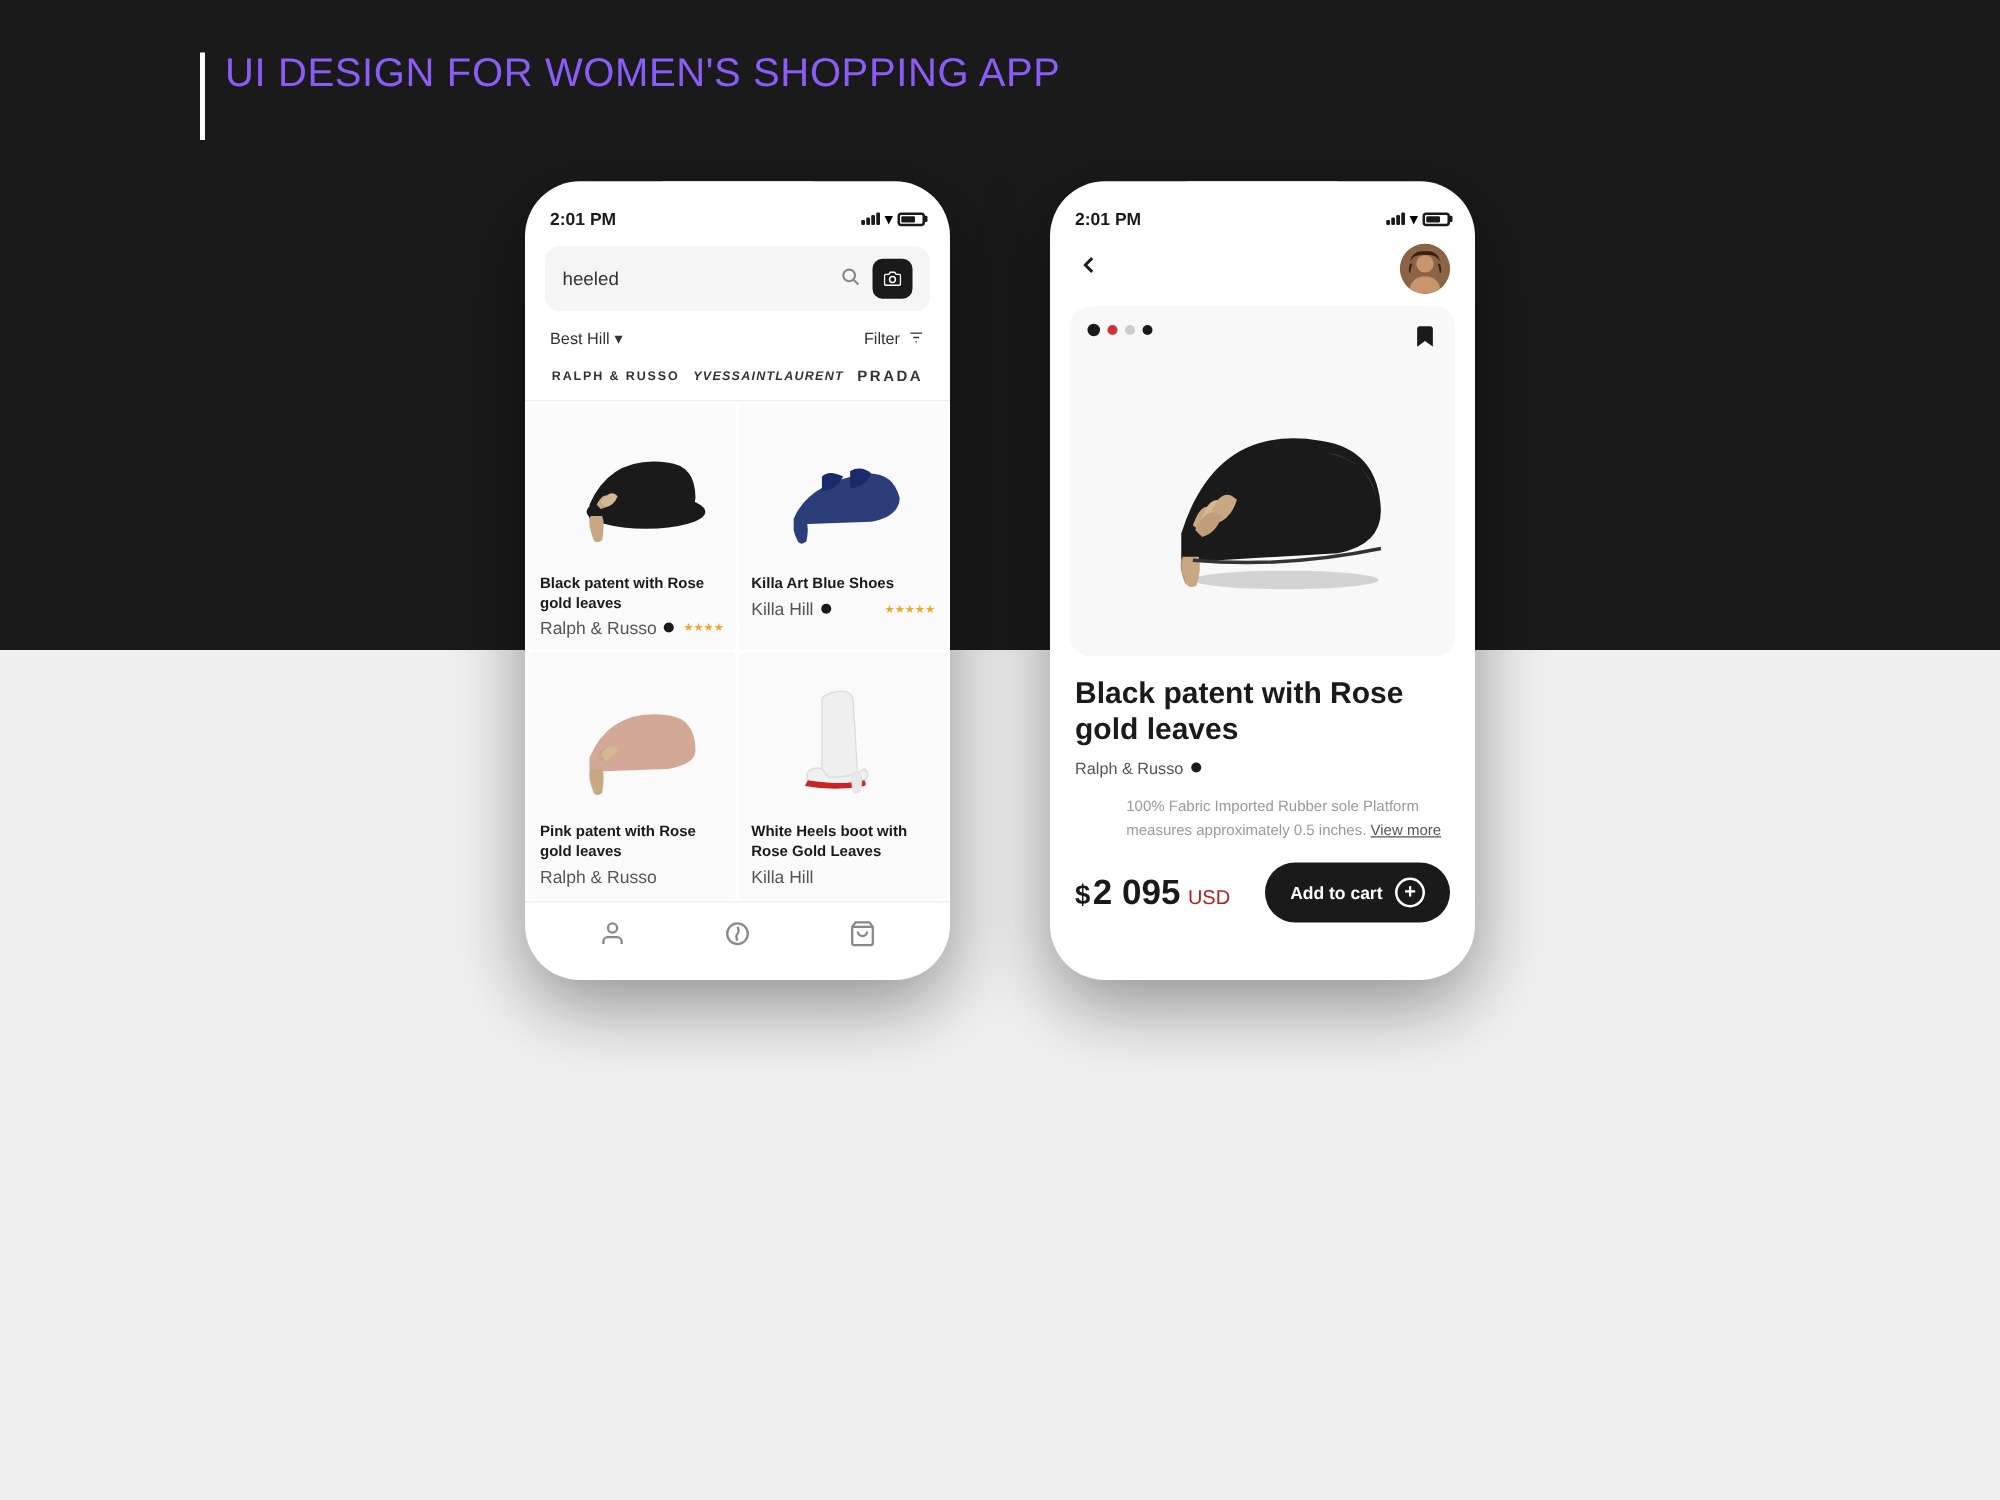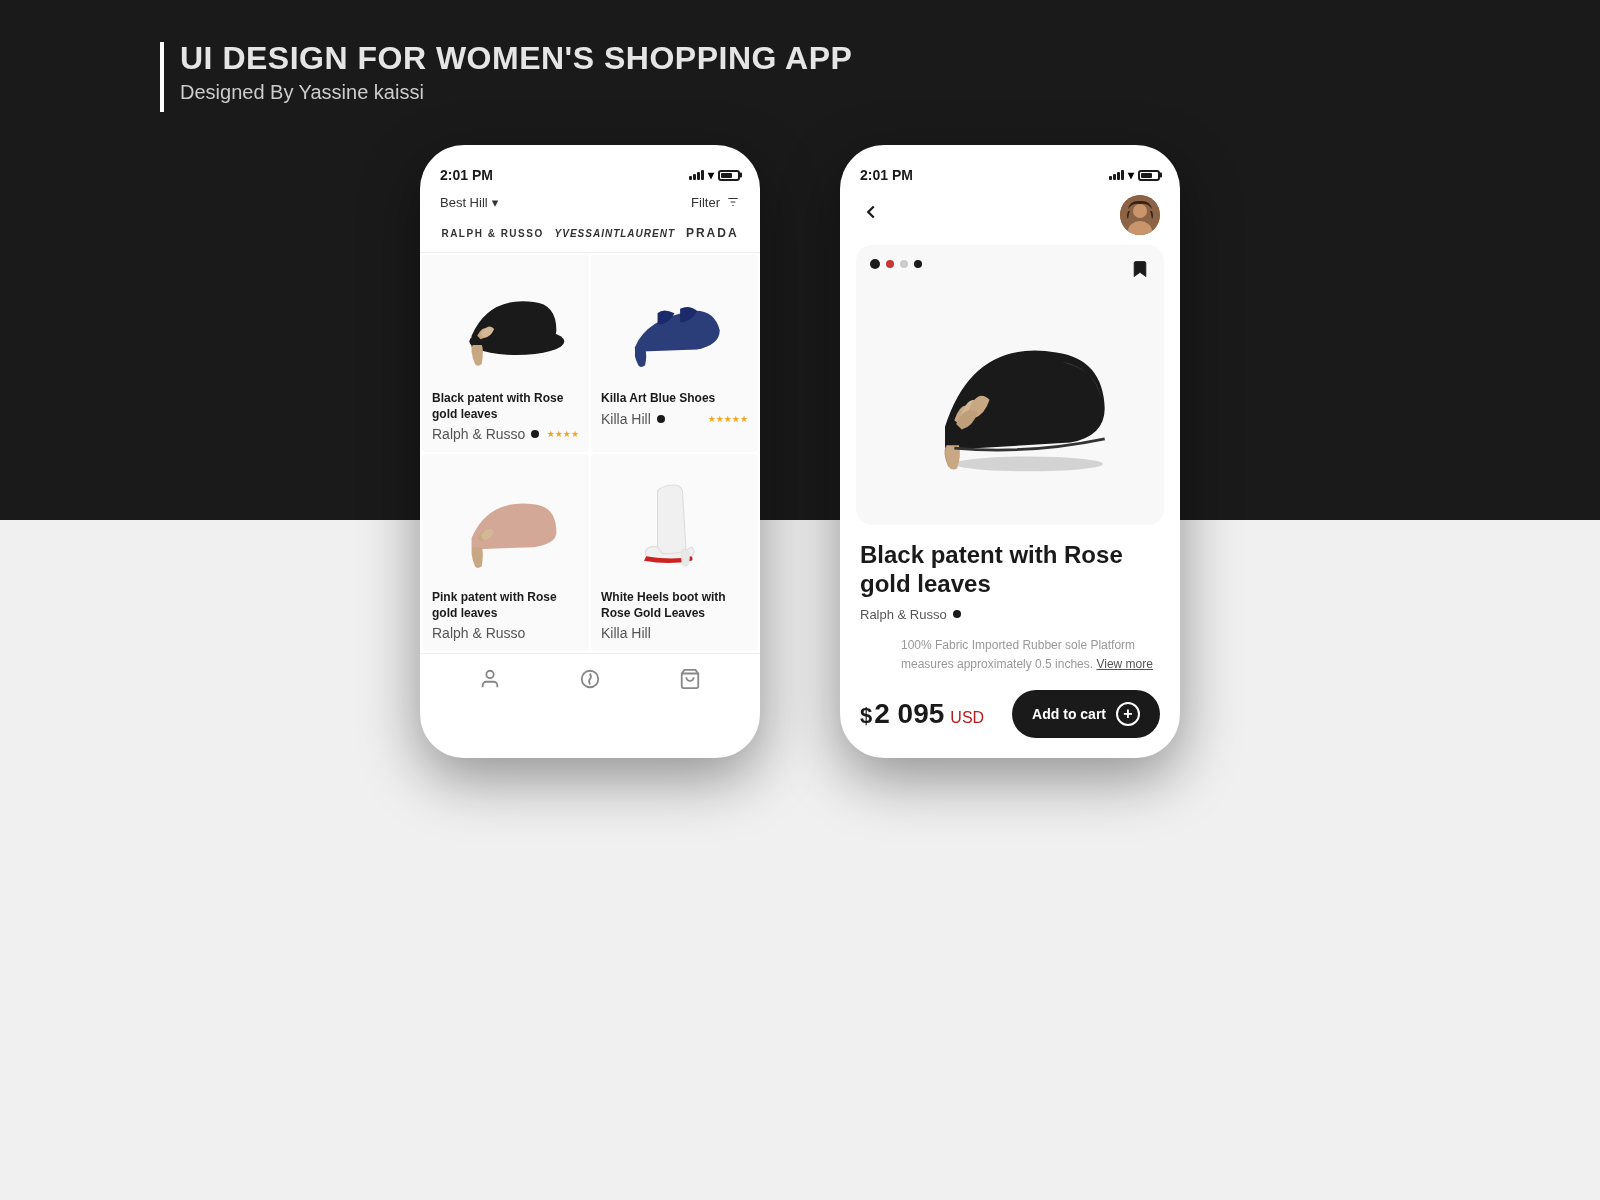--- a/index.html
+++ b/index.html
@@ -23,23 +23,23 @@
     }
     .header-bar {
       width: 4px;
       height: 70px;
       background: white;
       flex-shrink: 0;
       margin-top: 2px;
     }
     .header-text {}
     .header-title {
-      color: #e5e5e5;
+      color: #8b5cf6;
       font-size: 32px;
-      font-weight: 700;
+      font-weight: 400;
       letter-spacing: 0.5px;
     }
     .header-subtitle {
       color: #ccc;
       font-size: 20px;
       font-weight: 400;
       margin-top: 4px;
     }
 
     
@@ -365,21 +365,20 @@
 </head>
 <body>
 
 <div class="bg-top"></div>
 <div class="bg-bottom"></div>
 
 <div class="header">
   <div class="header-bar"></div>
   <div class="header-text">
     <div class="header-title">UI DESIGN FOR WOMEN'S SHOPPING APP</div>
-    <div class="header-subtitle">Designed By Yassine kaissi</div>
   </div>
 </div>
 
 <div class="phones-container">
 
   <div class="phone">
     <div class="notch"></div>
 
     <div class="status-bar">
       <span class="status-time">2:01 PM</span>
@@ -390,20 +389,35 @@
           <span style="height:8px"></span>
           <span style="height:10px"></span>
         </div>
         <span class="wifi-icon">▾</span>
         <div class="battery-icon">
           <div class="battery-fill"></div>
         </div>
       </div>
     </div>
 
+    <div class="search-bar">
+      <span class="search-input-text">heeled</span>
+      <span class="search-icon-svg">
+        <svg width="16" height="16" viewBox="0 0 24 24" fill="none" stroke="#888" stroke-width="2.5">
+          <circle cx="11" cy="11" r="7"></circle>
+            <line x1="16.5" y1="16.5" x2="22" y2="22"></line>
+        </svg>
+      </span>
+      <div class="camera-icon-btn">
+        <svg width="14" height="14" viewBox="0 0 24 24" fill="none" stroke="white" stroke-width="2">
+          <path d="M23 19a2 2 0 0 1-2 2H3a2 2 0 0 1-2-2V8a2 2 0 0 1 2-2h4l2-3h6l2 3h4a2 2 0 0 1 2 2z"></path>
+          <circle cx="12" cy="13" r="4"></circle>
+        </svg>
+      </div>
+    </div>
 
     <div class="filter-bar">
       <div class="sort-btn">
         <span>Best Hill</span>
         <span>▾</span>
       </div>
       <div class="filter-btn">
         <span>Filter</span>
         <svg width="14" height="14" viewBox="0 0 24 24" fill="none" stroke="#333" stroke-width="2">
           <line x1="4" y1="6" x2="20" y2="6"></line>

